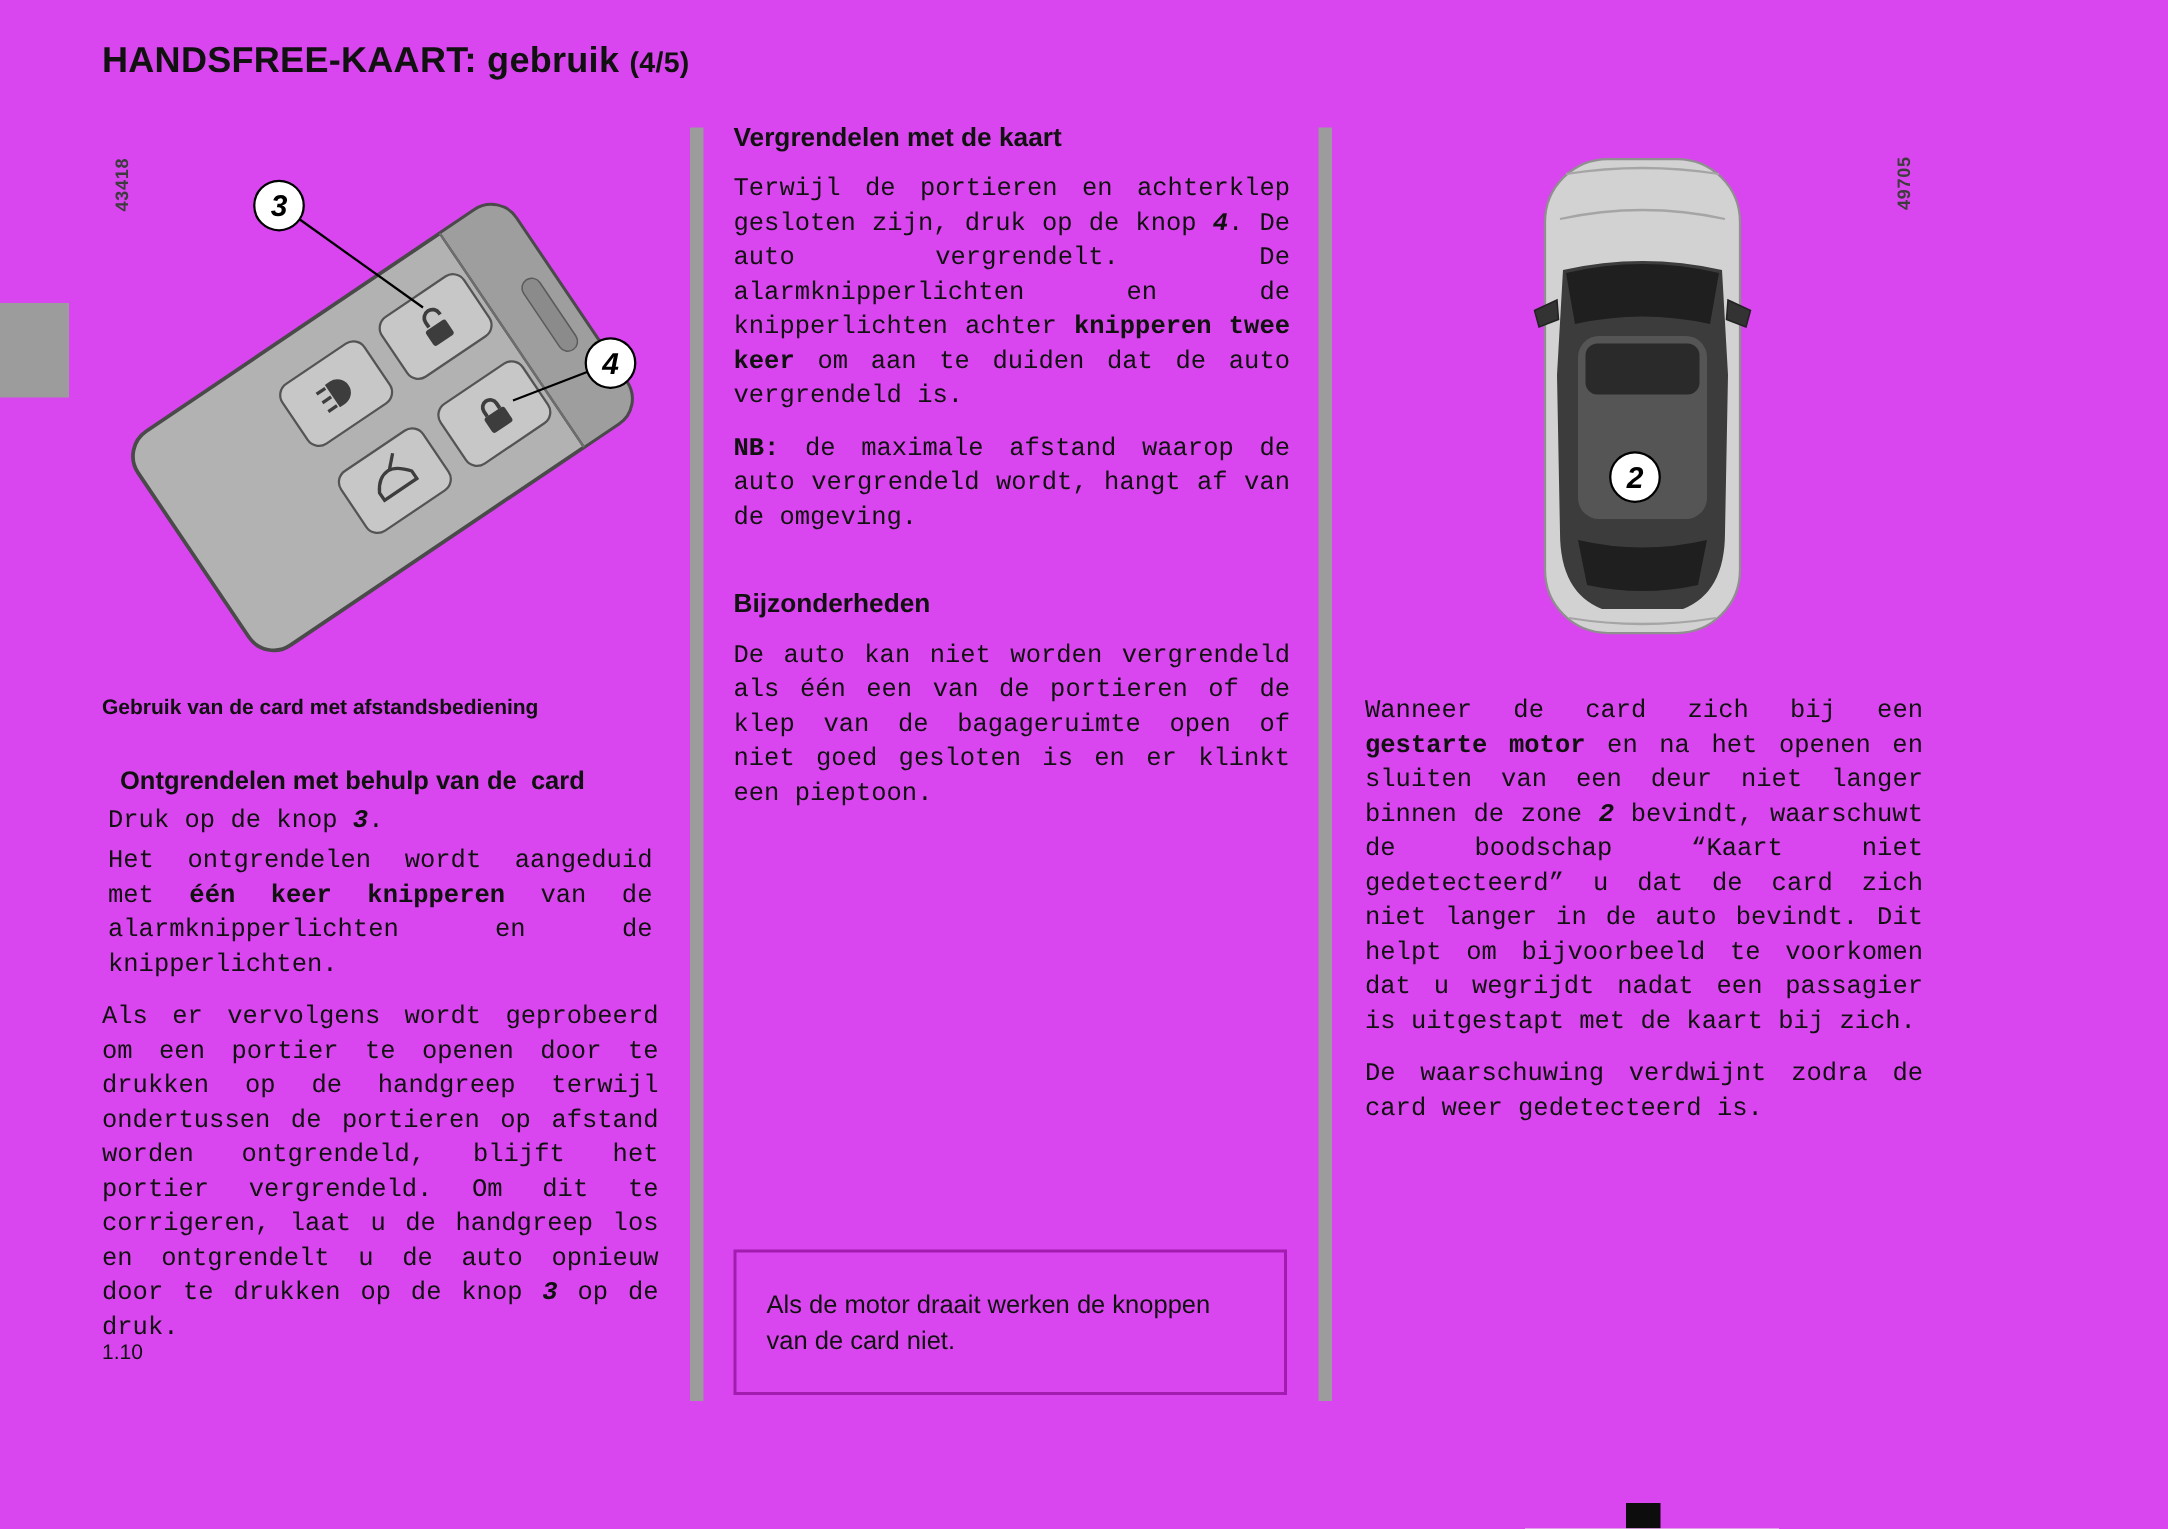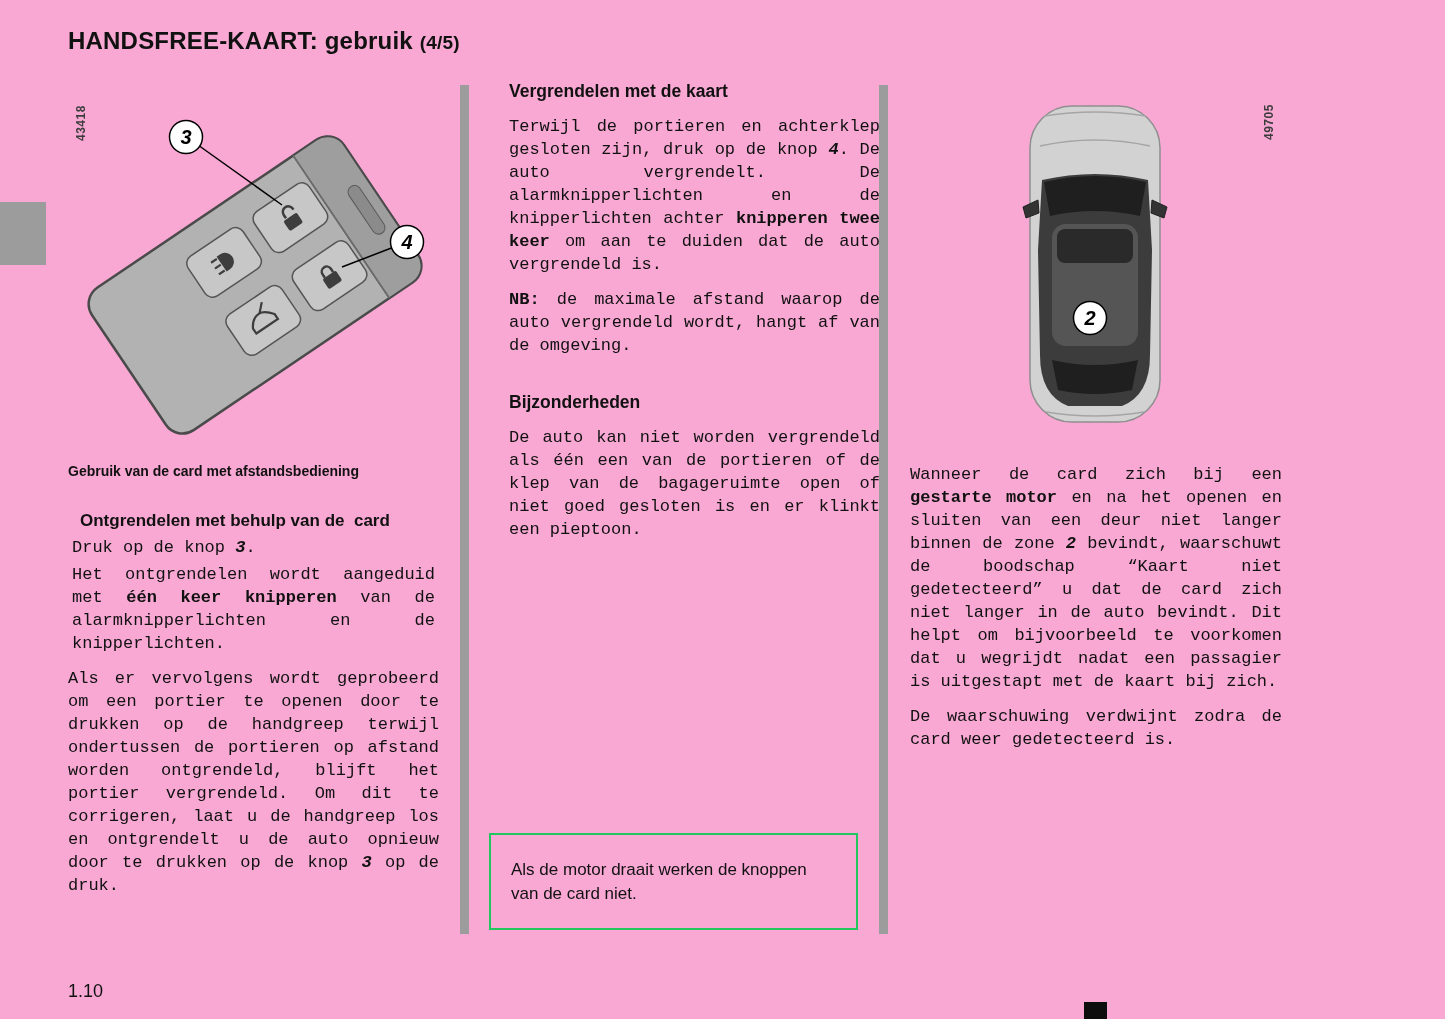--- a/index.html
+++ b/index.html
@@ -1,41 +1,41 @@
 <!DOCTYPE html>
 <html><head>
 <meta charset="utf-8">
 <style>
   html,body{margin:0;padding:0;background:#e8e8e8;}
   .page{
-    position:relative;width:1445px;height:1019px;background:#f9a8d4;
+    position:relative;width:1445px;height:1019px;background:#d946ef;
     font-family:"Liberation Sans",sans-serif;color:#111;overflow:hidden;
   }
   .b{font-weight:bold;}
   .i{font-style:italic;}
   .page-title{position:absolute;left:68px;top:27px;font-weight:bold;font-size:24px;letter-spacing:.2px;}
   .page-title .suffix{font-size:19px;}
   .vfig{
     position:absolute;font-size:12px;font-weight:bold;color:#3c3c3c;letter-spacing:.5px;
     transform:rotate(-90deg);transform-origin:0 0;white-space:nowrap;
   }
   .chapter-tab{position:absolute;left:0;top:202px;width:46px;height:63px;background:#9c9c9c;}
   .divider{position:absolute;top:85px;width:9px;height:849px;background:#9c9c9c;}
   .col{position:absolute;width:371px;font-size:17px;line-height:23px;text-align:justify;}
   .col p{margin:0 0 12px 0;font-family:Liberation Mono, monospace;}
   .col p.tight{margin:4px;}
   h2.sec{font-size:14px;line-height:27px;font-weight:bold;margin:0 0 24px 0;text-align:left;}
   h3.sub{font-size:17.5px;line-height:23px;font-weight:bold;margin:0 0 12px 0;text-align:left;}
   .subhead{font-weight:bold;white-space:pre-wrap;text-align:left;margin-left:12px;}
   .note-box{
-    position:absolute;left:489px;top:833px;width:369px;height:97px;border:2px solid #22c55e;
+    position:absolute;left:489px;top:833px;width:369px;height:97px;border:2px solid #a21caf;
     box-sizing:border-box;display:flex;align-items:center;padding:0 20px;
     font-size:17px;line-height:24px;text-align:left;
   }
-  .page-number{position:absolute;left:68px;top:981px;font-size:18px;}
+  .page-number{position:absolute;left:68px;top:893px;font-size:14px;}
   .edge-marker{position:absolute;left:1084px;top:1002px;width:23px;height:17px;background:#0d0d0d;}
   .fig-abs{position:absolute;}
   .callout-num{font:italic bold 20px "Liberation Sans",sans-serif;fill:#000;}
 </style>
 </head>
 <body>
 
 <div class="page">
 
   <div class="page-title">
@@ -90,21 +90,21 @@
   </svg>
 
   <div class="col" style="left:68px;top:458px;">
     <h2 class="sec">Gebruik van de card met afstandsbediening</h2>
     <div class="subhead">Ontgrendelen met behulp van de  card</div>
     <p class="tight"><span>Druk op de knop </span><span class="b i">3</span><span>.</span></p>
     <p class="tight"><span>Het ontgrendelen wordt aangeduid met </span><span class="b">één keer knipperen</span><span> van de alarmknipperlichten en de knipperlichten.</span></p>
     <p style="margin-top:12px;"><span>Als er vervolgens wordt geprobeerd om een portier te openen door te drukken op de handgreep terwijl ondertussen de portieren op afstand worden ontgrendeld, blijft het portier vergrendeld. Om dit te corrigeren, laat u de handgreep los en ontgrendelt u de auto opnieuw door te drukken op de knop </span><span class="b i">3</span><span> op de druk.</span></p>
   </div>
 
-  <div class="col" style="left:509px;top:80px;">
+  <div class="col" style="left:489px;top:80px;">
     <h3 class="sub">Vergrendelen met de kaart</h3>
     <p><span>Terwijl de portieren en achterklep gesloten zijn, druk op de knop </span><span class="b i">4</span><span>. De auto vergrendelt. De alarmknipperlichten en de knipperlichten achter </span><span class="b">knipperen twee keer</span><span> om aan te duiden dat de auto vergrendeld is.</span></p>
     <p><span class="b">NB:</span><span> de maximale afstand waarop de auto vergrendeld wordt, hangt af van de omgeving.</span></p>
     <h3 class="sub" style="margin-top:34px;">Bijzonderheden</h3>
     <p><span>De auto kan niet worden vergrendeld als één een van de portieren of de klep van de bagageruimte open of niet goed gesloten is en er klinkt een pieptoon.</span></p>
   </div>
 
   <div class="note-box">
     <span>Als de motor draait werken de knoppen van de card niet.</span>
   </div>

